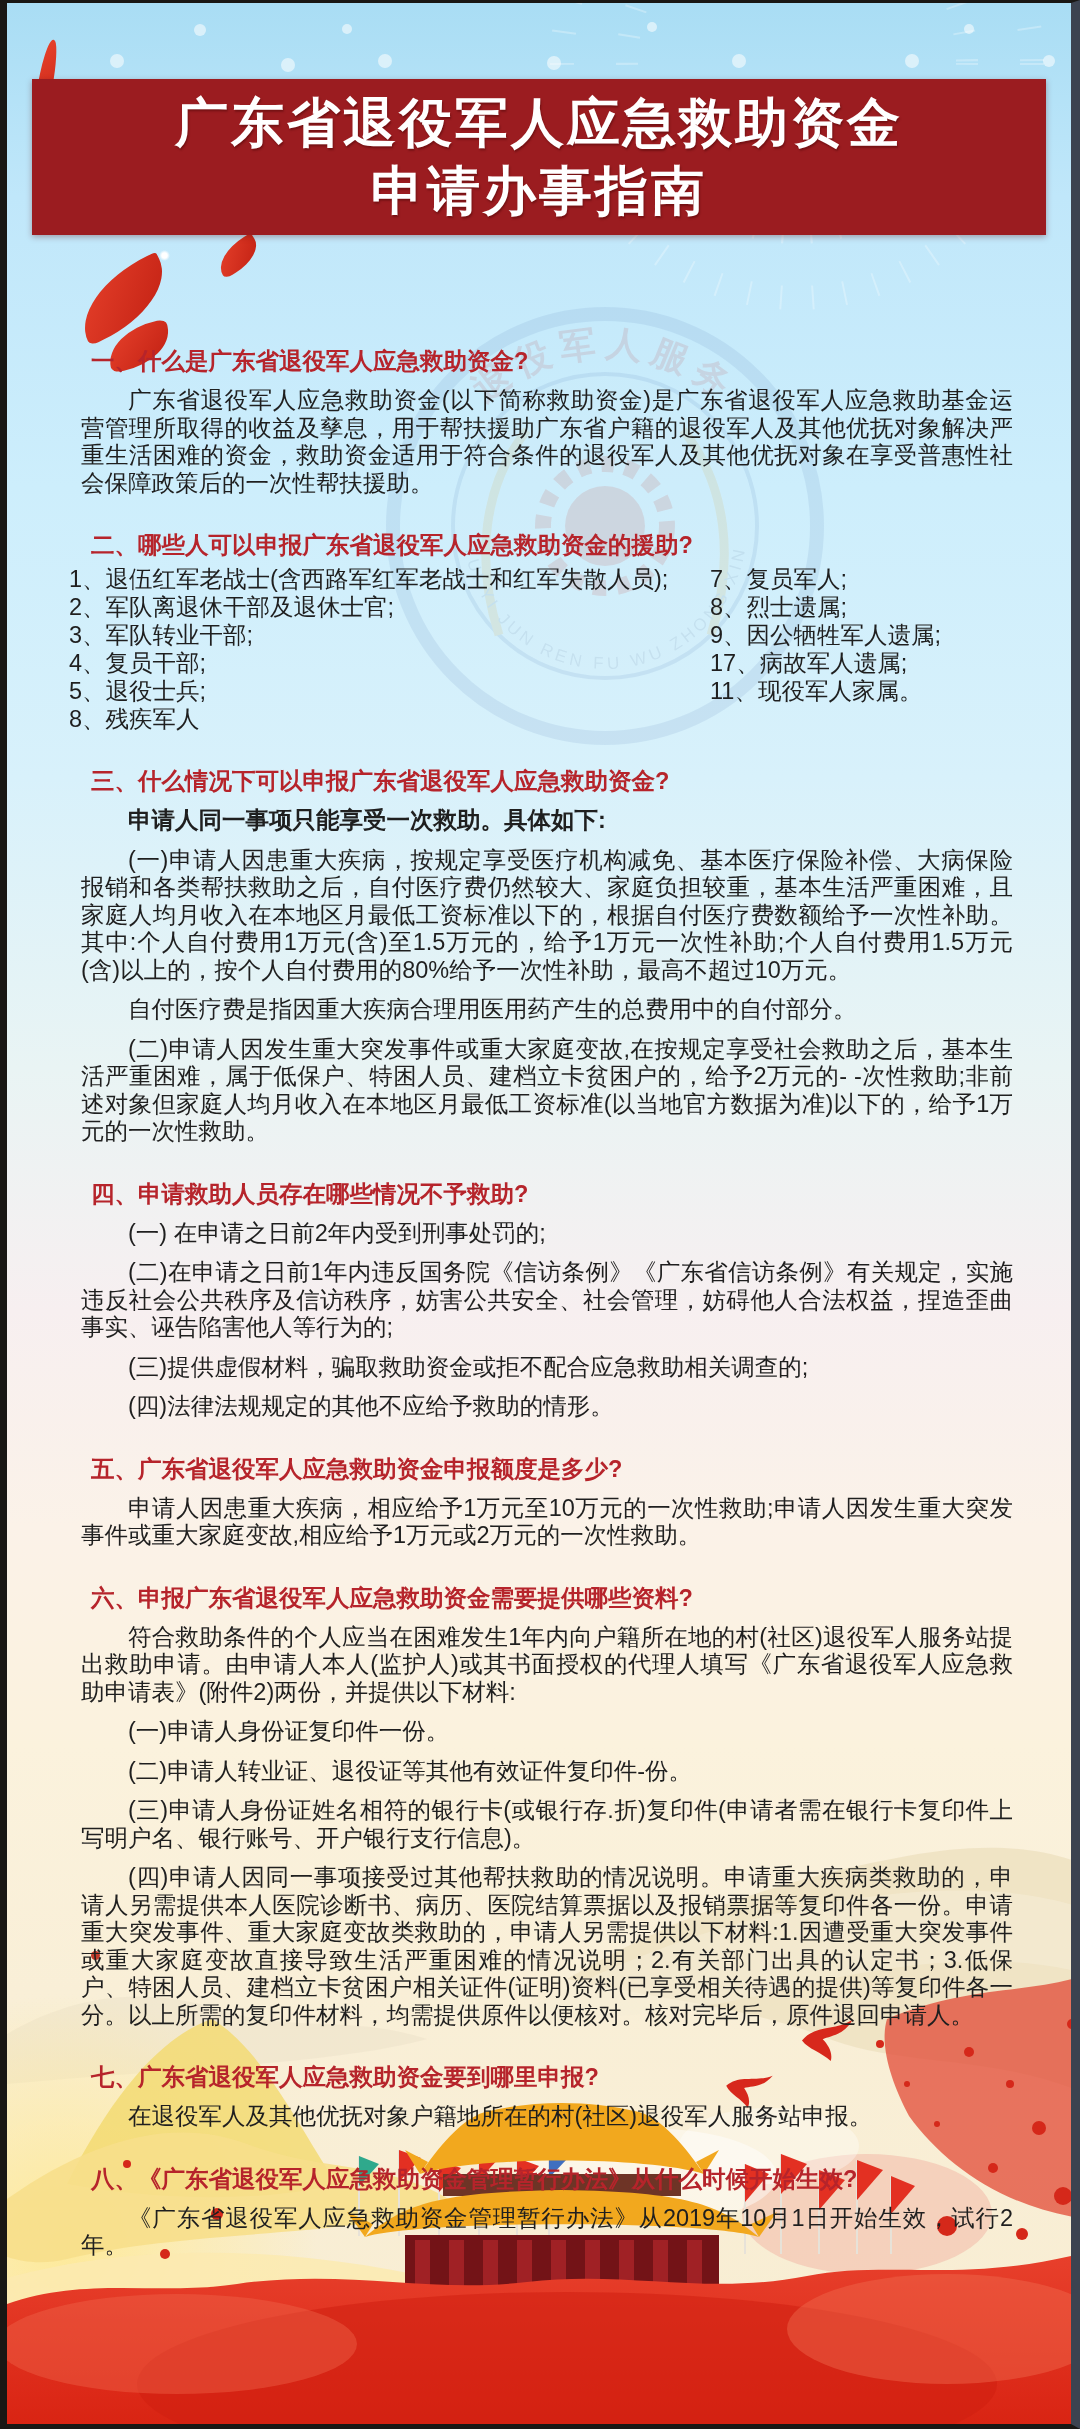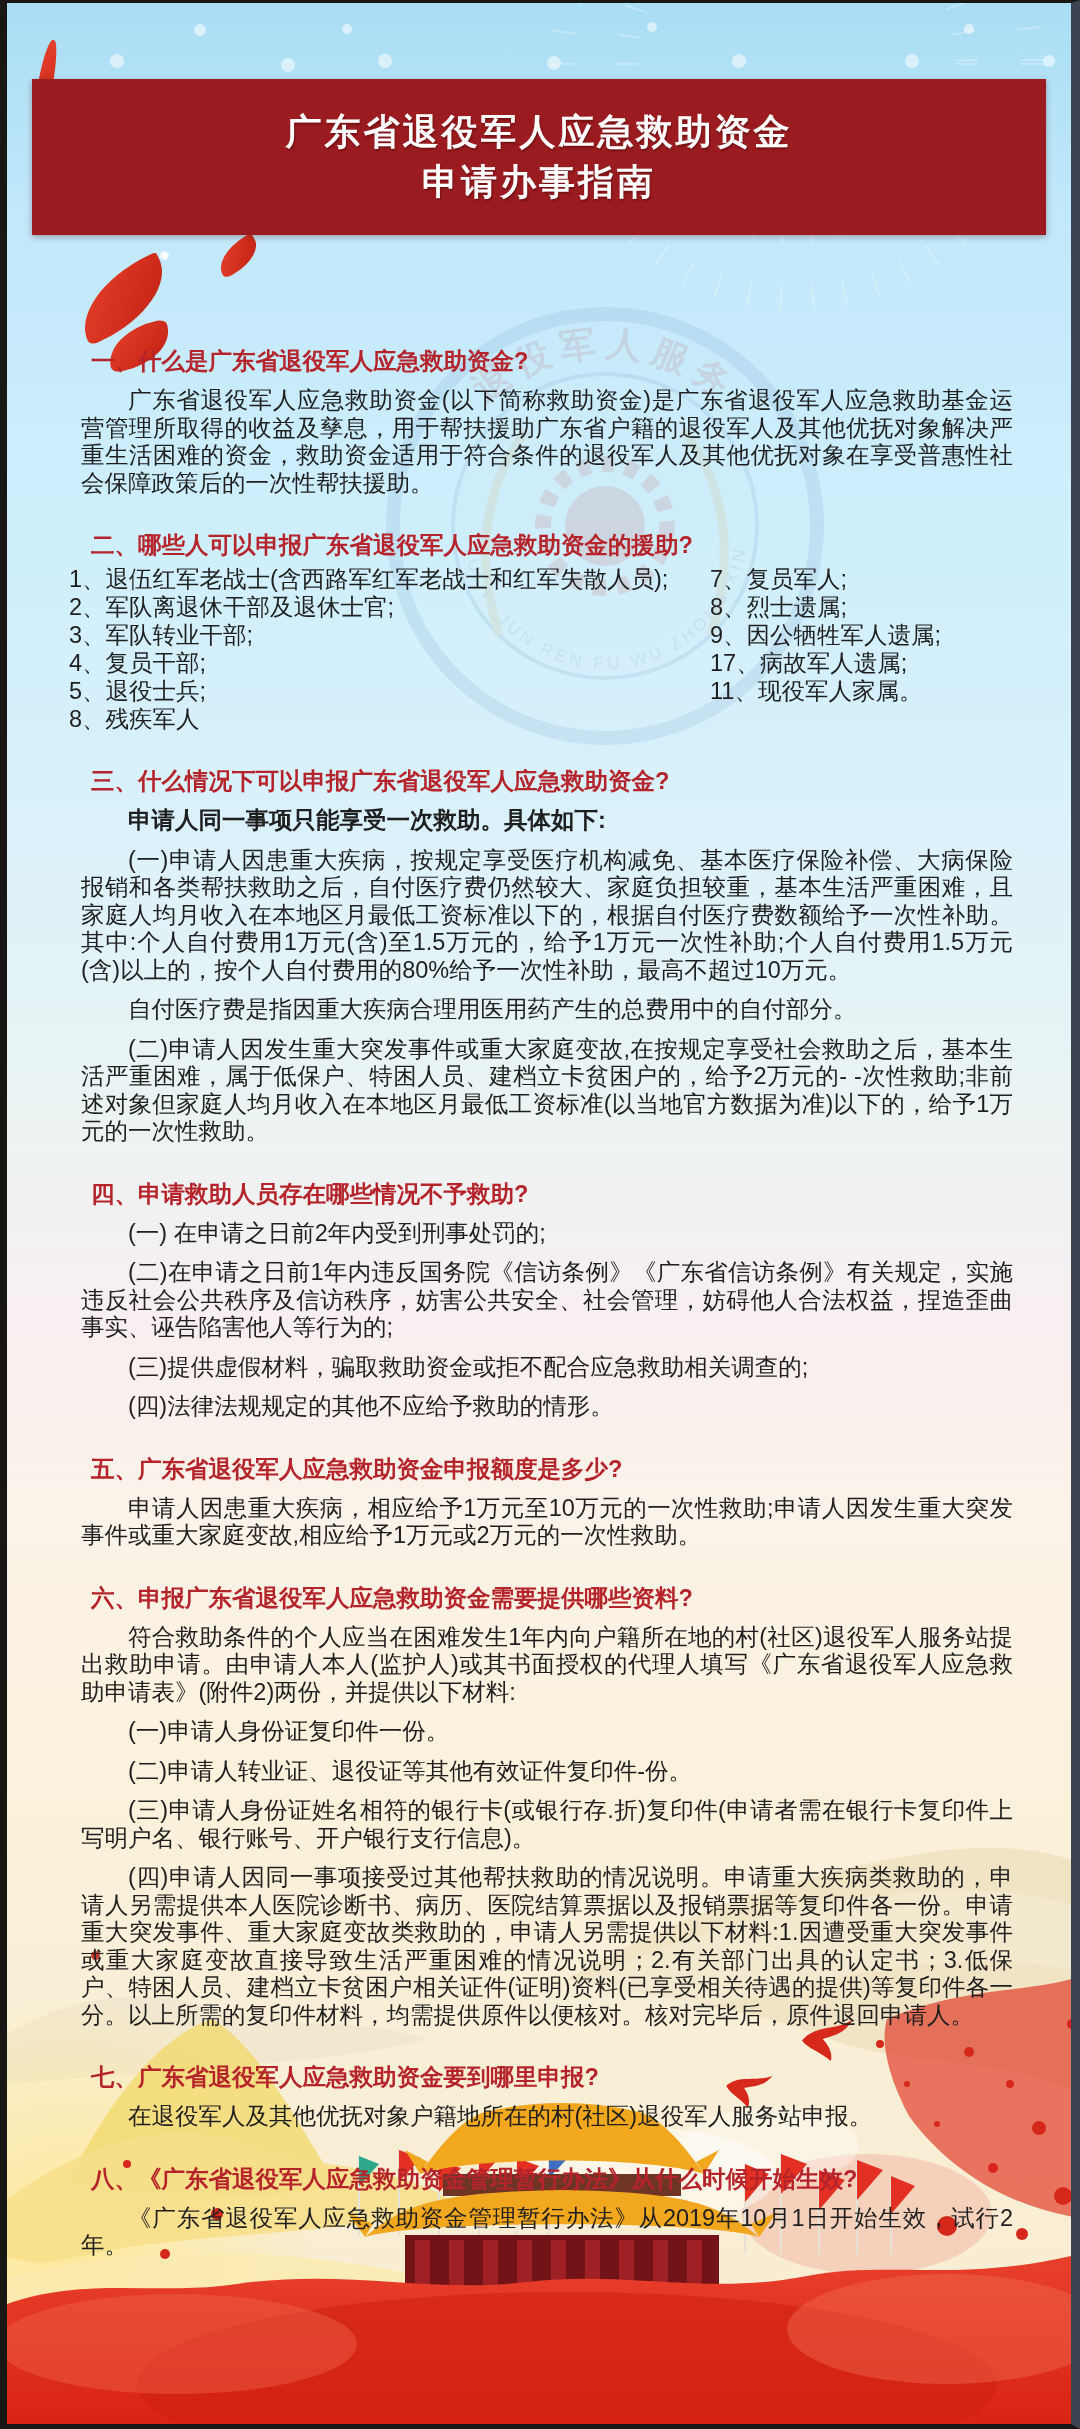--- a/index.html
+++ b/index.html
@@ -15,21 +15,21 @@
   }
   
   .sky-deco{position:absolute;top:0;left:0;z-index:0;}
   
   .banner{
     position:absolute;top:76px;left:25px;right:25px;height:156px;z-index:3;
     background:#9b1c20;display:flex;flex-direction:column;align-items:center;justify-content:center;
     box-shadow:0 2px 6px rgba(90,20,20,.35);
   }
   .banner .t1,.banner .t2{
-    color:#ffffff;font-weight:bold;font-size:36px;letter-spacing:3px;line-height:1.1;
+    color:#ffffff;font-weight:bold;font-size:53px;letter-spacing:3px;line-height:1.1;
     text-shadow:1px 2px 2px rgba(60,0,0,.4);white-space:nowrap;
   }
   .banner .t2{margin-top:10px;}
   
   .petal{position:absolute;z-index:2;background:linear-gradient(135deg,#e8422c,#c01f12);}
   .petal1{left:30px;top:36px;width:15px;height:100px;border-radius:60% 40% 55% 45%;transform:rotate(9deg);}
   .petal2{left:208px;top:240px;width:46px;height:26px;border-radius:90% 10% 80% 20%;transform:rotate(-32deg);}
   .petal3{left:66px;top:268px;width:100px;height:56px;border-radius:95% 5% 90% 10%;transform:rotate(-26deg);}
   .petal4{left:100px;top:322px;width:64px;height:42px;border-radius:90% 15% 85% 15%;transform:rotate(-12deg);}
   .sparkle{position:absolute;left:152px;top:247px;width:11px;height:11px;z-index:2;

